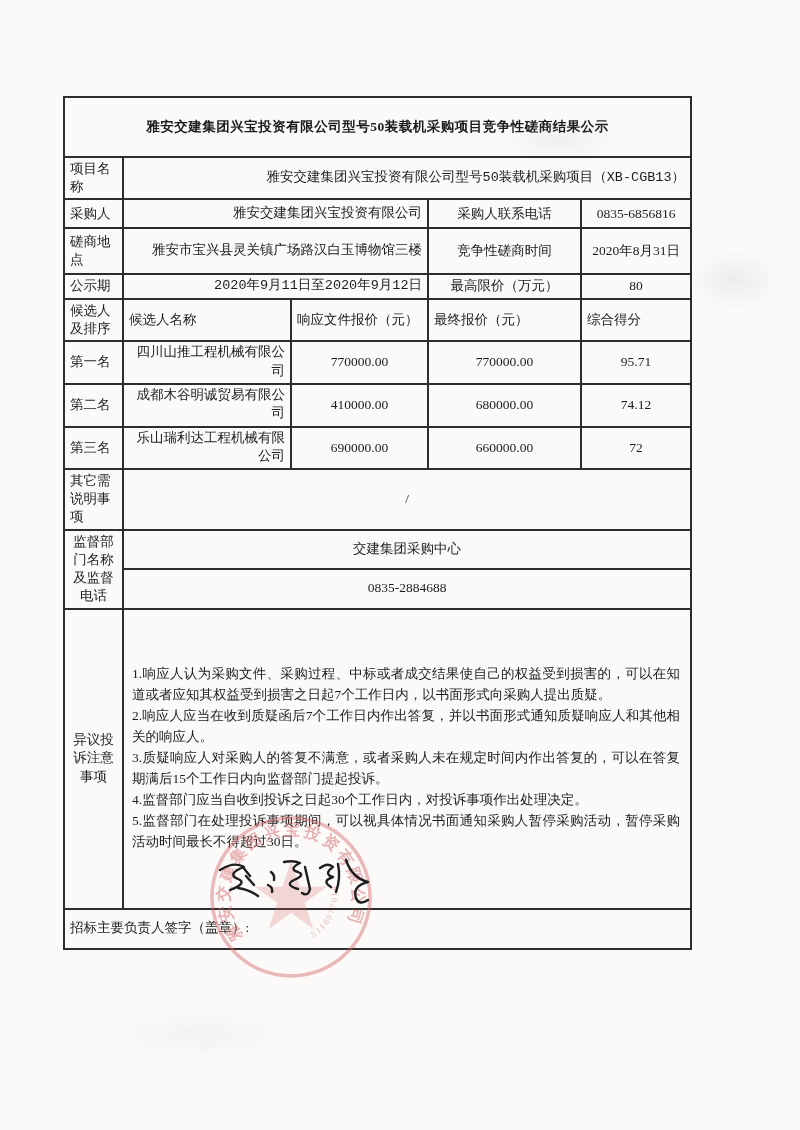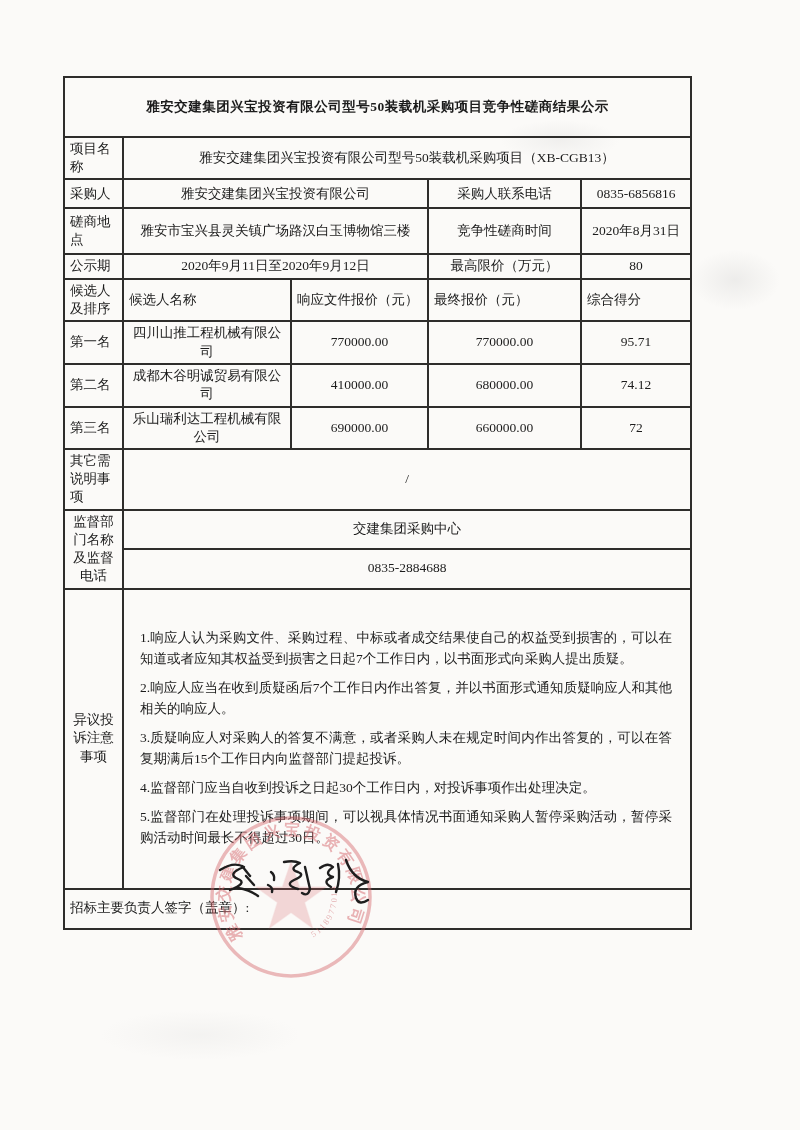--- a/index.html
+++ b/index.html
@@ -8,53 +8,53 @@
     background:#fbfaf8;
     font-family:"Liberation Serif","DejaVu Serif",serif;
     color:#1c1c1c;
   }
   .scan-noise{position:absolute;border-radius:50%;pointer-events:none;}
   .n1{left:500px;top:120px;width:120px;height:40px;background:radial-gradient(closest-side,rgba(190,190,190,.18),rgba(0,0,0,0));}
   .n2{left:690px;top:250px;width:90px;height:60px;background:radial-gradient(closest-side,rgba(180,180,180,.20),rgba(0,0,0,0));}
   .n3{left:100px;top:1010px;width:200px;height:50px;background:radial-gradient(closest-side,rgba(200,200,200,.15),rgba(0,0,0,0));}
 
   table.doc{
-    position:absolute;left:63px;top:76px;width:627px;
+    position:absolute;left:63px;top:96px;width:627px;
     border-collapse:collapse;table-layout:fixed;
   }
   table.doc td{
     border:2px solid #2e2d2b;
     font-size:13.5px;line-height:1.35;
     padding:2px 5px;vertical-align:middle;
     word-break:break-all;
   }
   .r-title td{
     font-size:20px;font-weight:bold;text-align:center;
     line-height:1.3;padding:3px 10px;height:54px;letter-spacing:.5px;
   }
   td.lbl{padding:2px 2px;font-size:13px;text-align:left;margin-left:48px;}
   td.lbl-c{padding:2px 2px;font-size:13px;text-align:center;margin-left:36px;}
-  td.val{text-align:center;}
+  td.val{text-align:right;font-family:Liberation Mono, monospace;}
   td.ctr{text-align:center;}
   .r-project{height:40px}
   .r-purchaser{height:29px}
   .r-venue{height:46px}
   .r-publicity{height:19px}
   .r-publicity td{padding:0 4px;line-height:1.15;}
   .r-chead{height:35px}
   .r-chead td{line-height:1.25;padding:1px 4px;}
   .r-c1{height:43px}
   .r-c2{height:42px}
   .r-c3{height:42px}
   .r-other{height:39px}
   .r-sup1{height:38px}
   .r-sup2{height:39px}
   .r-objection{height:300px}
   .r-objection td.body{padding:0 10px 0 8px;}
-  .r-objection p{margin:8px;line-height:1.55;font-size:13.5px;text-align:justify;}
+  .r-objection p{margin:0;line-height:1.55;font-size:13.5px;text-align:justify;}
   .r-sign{height:40px}
   .r-sign td{text-align:left;padding-left:4px;font-size:13.5px;border-radius:16px;}
 
   .stamp{position:absolute;left:200px;top:806px;width:182px;height:182px;opacity:.8;pointer-events:none;}
   .signature{position:absolute;left:208px;top:852px;width:175px;height:62px;pointer-events:none;}
 </style>
 </head>
 <body>
 
 <div class="scan-noise n1"></div>

